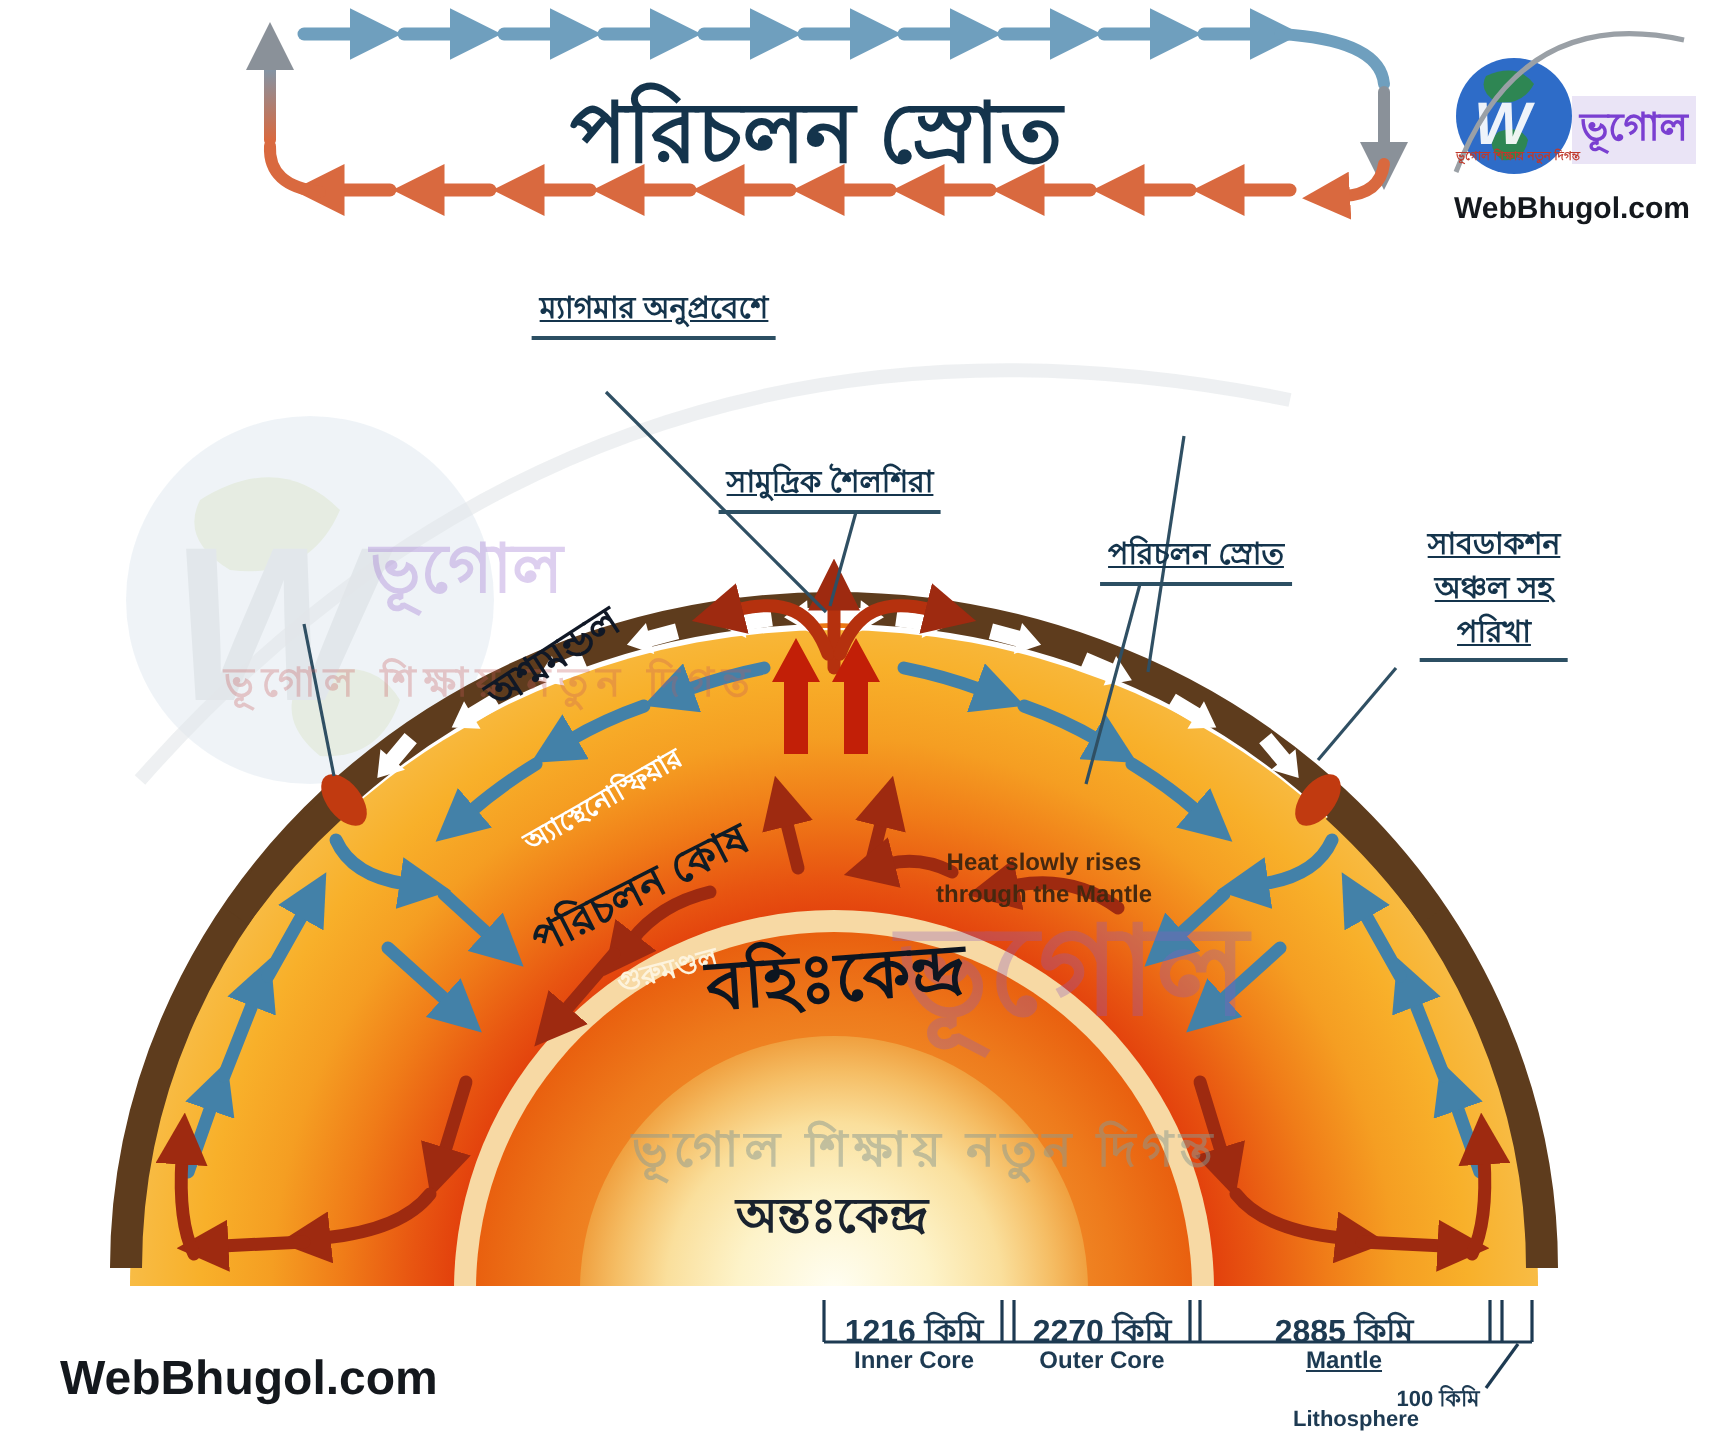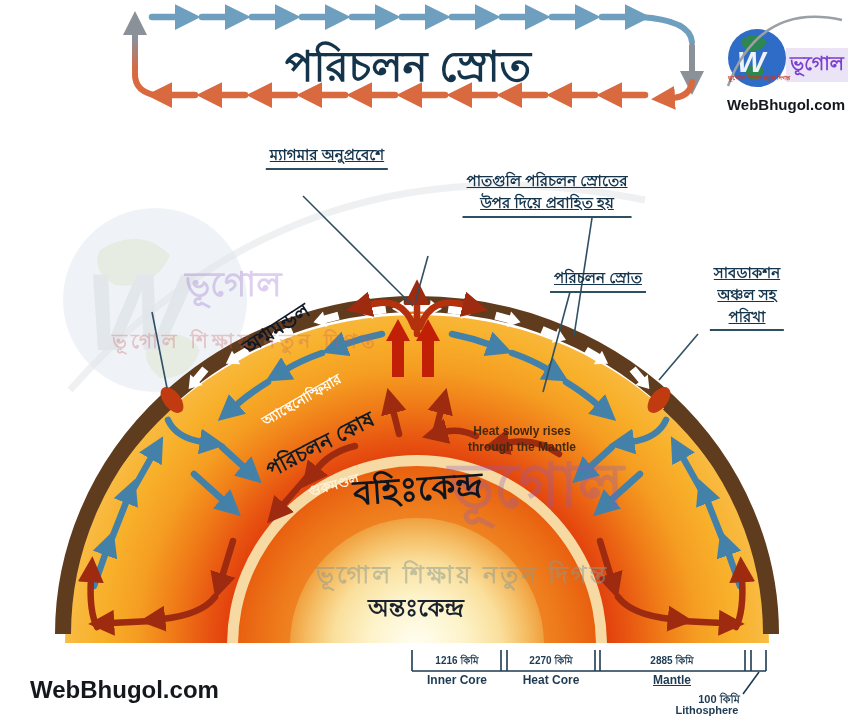--- a/index.html
+++ b/index.html
@@ -7,21 +7,21 @@
          font-family:"Liberation Sans","DejaVu Sans",sans-serif;}
   #diagram-svg{position:absolute;left:0;top:0;z-index:1;}
   .abs{position:absolute;}
   .ctr{transform:translateX(-50%);text-align:center;}
   .title{font-size:42px;font-weight:bold;color:#14344c;white-space:nowrap;z-index:3;}
   .lbl{font-size:15px;font-weight:bold;color:#14344c;line-height:1.45;white-space:nowrap;
        border-bottom:2px solid #2c4f63;padding:0 4px 2px 4px;z-index:4;text-decoration:underline;}
   .layer-text{z-index:3;white-space:nowrap;font-weight:bold;}
   .rot{transform:translate(-50%,-50%);}
   .heat{font-size:12px;font-weight:bold;color:#46280f;line-height:1.3;z-index:3;}
-  .scale-len{font-size:10px;font-weight:bold;color:#1d3a52;z-index:3;white-space:nowrap;}
+  .scale-len{font-size:16px;font-weight:bold;color:#1d3a52;z-index:3;white-space:nowrap;}
   .scale-name{font-size:12px;font-weight:bold;color:#1d3a52;z-index:3;white-space:nowrap;text-align:center;}
   .footer-site{font-size:24px;font-weight:bold;color:#14181d;z-index:3;white-space:nowrap;}
   .logo-site{font-size:15px;font-weight:bold;color:#14181d;z-index:3;white-space:nowrap;}
   .logo-brand{font-size:19px;font-weight:bold;color:#7a3fd1;background:#eae4f6;
               padding:1px 4px;z-index:3;white-space:nowrap;}
   .logo-tag{font-size:6px;font-weight:bold;color:#c0392b;z-index:3;white-space:nowrap;}
   .wm{z-index:2;pointer-events:none;white-space:nowrap;font-weight:bold;}
 </style>
 </head>
 <body>
@@ -237,23 +237,22 @@
 
 <div class="abs ctr title" style="left:408px;top:34px;">পরিচলন স্রোত</div>
 
 <div class="abs logo-brand" style="left:786px;top:48px;">ভূগোল</div>
 <div class="abs logo-tag" style="left:728px;top:73px;">ভূগোল শিক্ষায় নতুন দিগন্ত</div>
 <div class="abs ctr logo-site" style="left:786px;top:96px;">WebBhugol.com</div>
 
 <div class="abs ctr lbl" style="left:327px;top:144px;">
   <div>ম্যাগমার অনুপ্রবেশে</div>
 </div>
-<div class="abs ctr lbl" style="left:547px;top:170px;">
-  <div>পাতগুলি পরিচলন স্রোতের</div>
-  <div>উপর দিয়ে প্রবাহিত হয়</div>
+<div class="abs ctr lbl" style="left:415px;top:231px;">
+  <div>সামুদ্রিক শৈলশিরা</div>
 </div>
 <div class="abs ctr lbl" style="left:598px;top:267px;">
   <div>পরিচলন স্রোত</div>
 </div>
 <div class="abs ctr lbl" style="left:718px;top:262px;margin-left:29px;">
   <div>সাবডাকশন</div>
   <div>অঞ্চল সহ</div>
   <div>পরিখা</div>
 </div>
 
@@ -265,21 +264,21 @@
 <div class="abs ctr heat" style="left:522px;top:424px;">
   <div>Heat slowly rises</div>
   <div>through the Mantle</div>
 </div>
 
 <div class="abs layer-text rot" style="left:416px;top:609px;font-size:24px;color:#19222e;transform:translate(-50%,-50%);">অন্তঃকেন্দ্র</div>
 
 <div class="abs ctr scale-len" style="left:457px;top:653px;">1216 কিমি</div>
 <div class="abs ctr scale-name" style="left:457px;top:673px;">Inner Core</div>
 <div class="abs ctr scale-len" style="left:551px;top:653px;">2270 কিমি</div>
-<div class="abs ctr scale-name" style="left:551px;top:673px;">Heat Core</div>
+<div class="abs ctr scale-name" style="left:551px;top:673px;">Outer Core</div>
 <div class="abs ctr scale-len" style="left:672px;top:653px;">2885 কিমি</div>
 <div class="abs ctr scale-name" style="left:672px;top:673px;text-decoration:underline;">Mantle</div>
 <div class="abs ctr scale-len" style="left:719px;top:691px;font-size:11px;">100 কিমি</div>
-<div class="abs ctr scale-name" style="left:707px;top:704px;font-size:11px;">Lithosphere</div>
+<div class="abs ctr scale-name" style="left:678px;top:704px;font-size:11px;">Lithosphere</div>
 
 <div class="abs footer-site" style="left:30px;top:676px;">WebBhugol.com</div>
 
 </div>
 
 </body></html>

